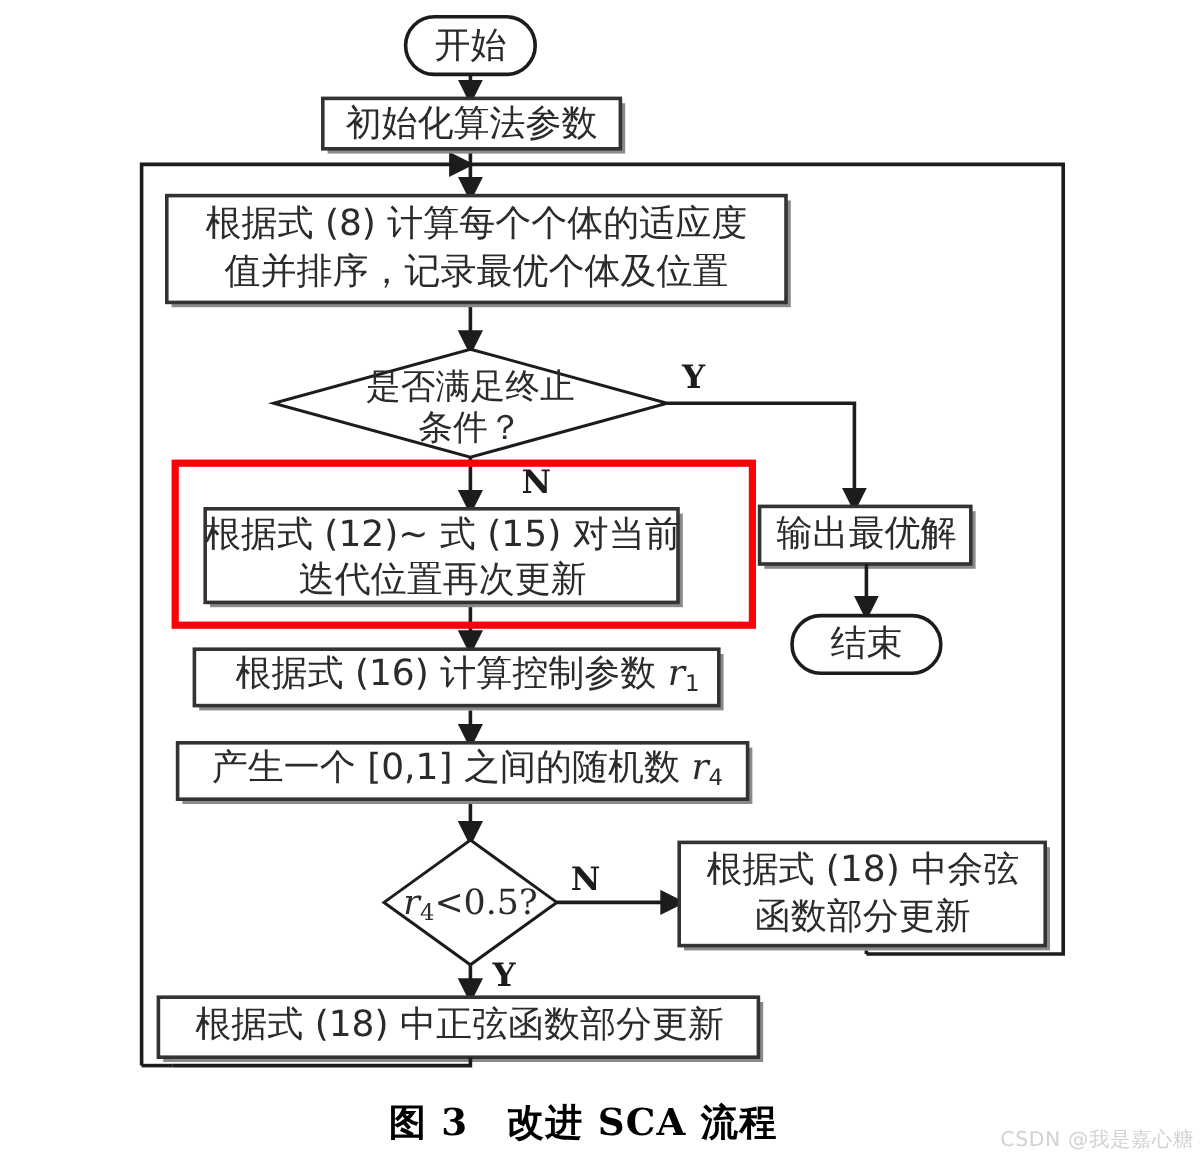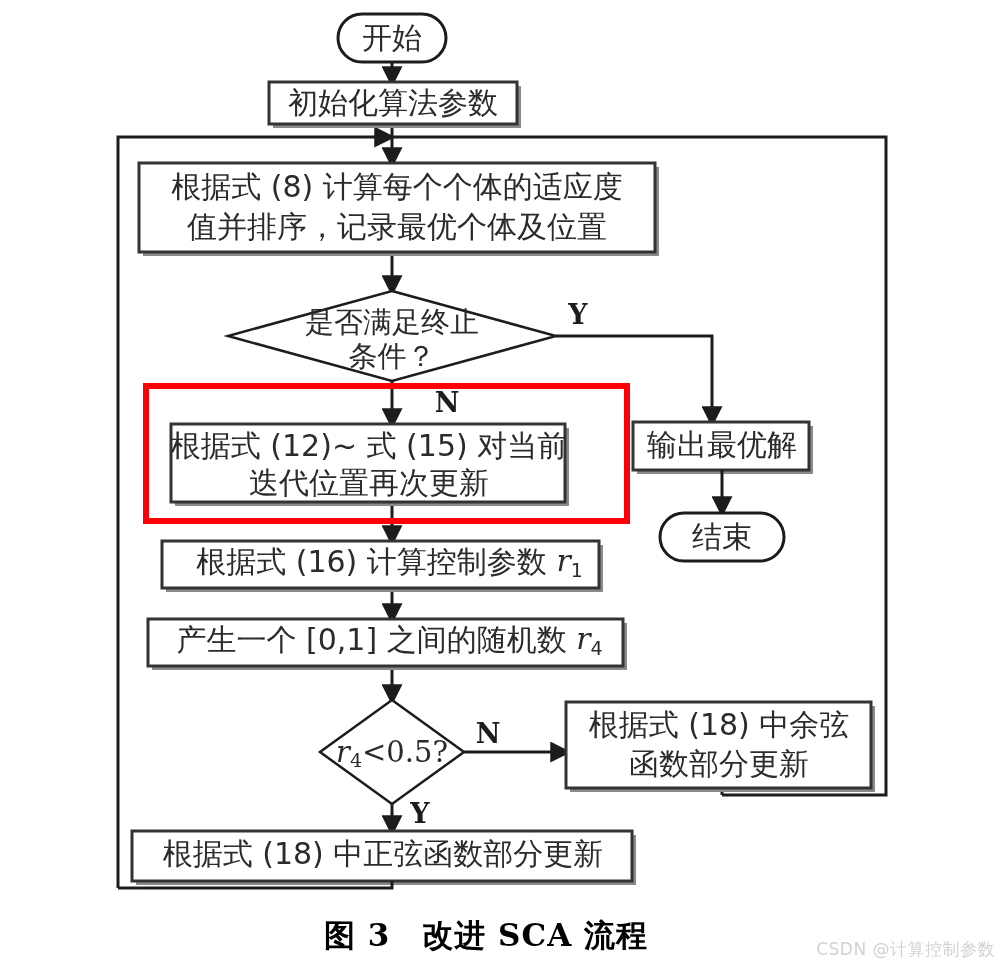--- a/index.html
+++ b/index.html
@@ -236,15 +236,15 @@
       <rect class="box-shadow" x="136" y="835" width="500" height="50"></rect>
       <rect class="box-shape" x="132" y="831" width="500" height="50"></rect>
       <text class="node-text" x="383" y="855">根据式 (18) 中正弦函数部分更新</text>
     </g>
 
     <path class="conn" d="M 392 881 L 392 888 L 144 888"></path>
 
   </svg>
 
   <div id="caption">图 3　改进 SCA 流程</div>
-  <div id="watermark">CSDN @计算控制参数</div>
+  <div id="watermark">CSDN @我是嘉心糖</div>
 
 </div>
 
 </body></html>

